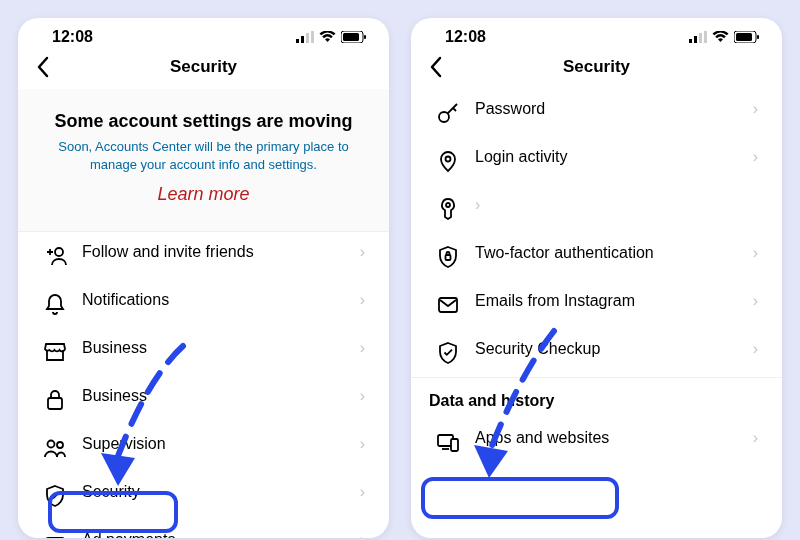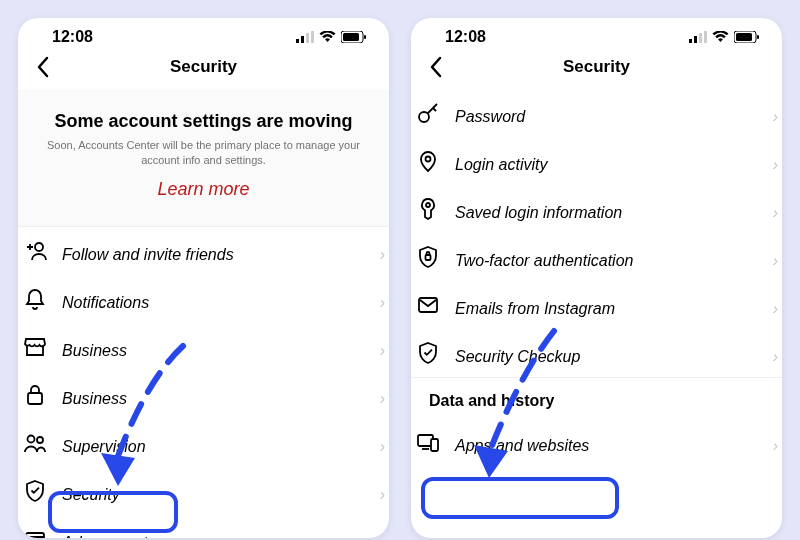--- a/index.html
+++ b/index.html
@@ -62,45 +62,44 @@
     text-align: center;
     border-bottom: 1px solid #efefef;
   }
   .info-title {
     font-size: 18px;
     font-weight: 600;
     color: #000;
     margin-bottom: 6px;
   }
   .info-body {
-    font-size: 11px;
-    color: #737373;
+    font-size: 13px;
+    color: #0369a1;
     line-height: 1.4;
     margin-bottom: 10px;
   }
   .info-link {
     font-size: 18px;
     color: #b91c1c;
     cursor: pointer;
     font-style: italic;
   }
   .section-header {
     font-size: 16px;
     font-weight: 600;
     color: #000;
     padding: 14px 18px 8px;
   }
   .list { }
   .row {
     display: flex;
-    align-items: flex-end;
-    padding: 11px 4px;
+    align-items: flex-start;
+    padding: 11px 24px;
     cursor: pointer;
     position: relative;
-    font-style: italic;
   }
   .row-icon {
     width: 26px;
     height: 26px;
     display: flex;
     align-items: center;
     justify-content: center;
     margin-right: 14px;
     flex-shrink: 0;
   }
@@ -321,21 +320,20 @@
       <span class="row-chevron">›</span>
     </div>
 
     <div class="row">
       <span class="row-icon">
           <svg width="24" height="24" viewBox="0 0 24 24" fill="none" stroke="#000" stroke-width="1.8">
             <path d="M12 2a6 6 0 00-3 11.2V20l3 2 3-2v-6.8A6 6 0 0012 2z"></path>
             <circle cx="12" cy="8" r="2"></circle>
           </svg>
         </span>
-      <span class="row-label">Saved login information</span>
       <span class="row-chevron">›</span>
     </div>
 
     <div class="row">
       <span class="row-icon">
           <svg width="24" height="24" viewBox="0 0 24 24" fill="none" stroke="#000" stroke-width="1.8">
             <path d="M12 2l8 3v6c0 5-3.4 9.4-8 11-4.6-1.6-8-6-8-11V5l8-3z"></path>
             <rect x="9.5" y="10" width="5" height="5" rx="1"></rect>
             <path d="M10.5 10V8.5a1.5 1.5 0 013 0V10"></path>
           </svg>

